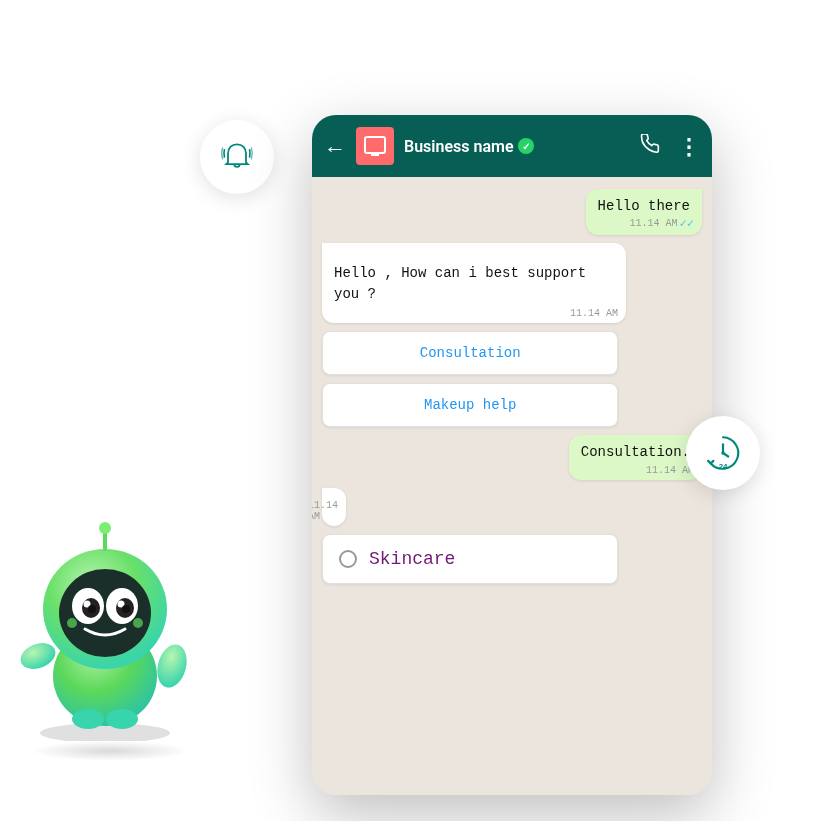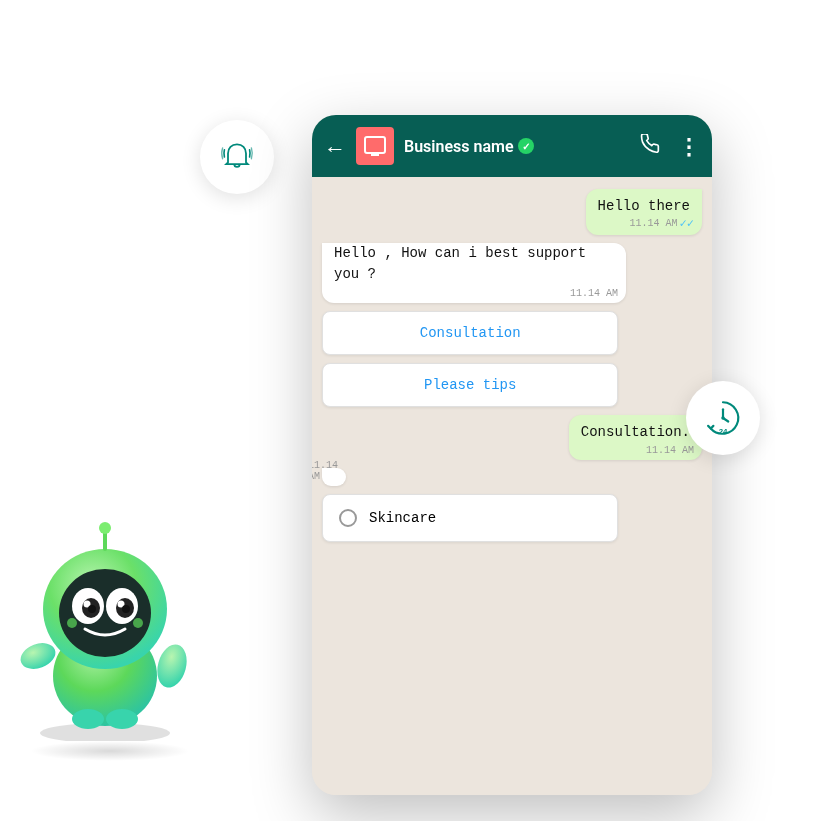--- a/index.html
+++ b/index.html
@@ -135,21 +135,21 @@
     .double-check {
       color: #4FC3F7;
       font-size: 12px;
     }
 
     
     .msg-received {
       align-self: flex-start;
       background: #ffffff;
       border-radius: 0 12px 12px 12px;
-      padding: 0 12px 18px 12px;
+      padding: 20px 12px 18px 12px;
       max-width: 80%;
       position: relative;
       box-shadow: 0 1px 3px rgba(0,0,0,0.1);
     }
 
     .msg-received-text {
       font-size: 14px;
       color: #111;
       line-height: 1.5;
     }
@@ -198,22 +198,22 @@
 
     .radio-circle {
       width: 18px;
       height: 18px;
       border: 2px solid #999;
       border-radius: 50%;
       flex-shrink: 0;
     }
 
     .radio-label {
-      font-size: 14px;
-      color: #000000;
+      font-size: 18px;
+      color: #701a75;
     }
 
     
     .bell-circle {
       position: absolute;
       left: 200px;
       top: 120px;
       width: 74px;
       height: 74px;
       background: white;
@@ -226,21 +226,21 @@
 
     .bell-svg {
       width: 36px;
       height: 36px;
     }
 
     
     .clock-circle {
       position: absolute;
       right: 60px;
-      top: 381px;
+      top: 416px;
       width: 74px;
       height: 74px;
       background: white;
       border-radius: 50%;
       display: flex;
       align-items: center;
       justify-content: center;
       box-shadow: 0 4px 20px rgba(0,0,0,0.12);
     }
 
@@ -331,21 +331,21 @@
     <div class="msg-received">
       <div class="msg-received-text">Hello , How can i best support you ?</div>
       <div class="msg-time-received">11.14 AM</div>
     </div>
 
     <div class="option-btn">
       <span class="option-btn-text">Consultation</span>
     </div>
 
     <div class="option-btn">
-      <span class="option-btn-text">Please tips</span>
+      <span class="option-btn-text">Makeup help</span>
     </div>
 
     <div class="msg-sent">
       <div class="msg-sent-text">Consultation.</div>
       <div class="msg-time-sent">
         <span>11.14 AM</span>
       </div>
     </div>
 
     <div class="msg-received">

